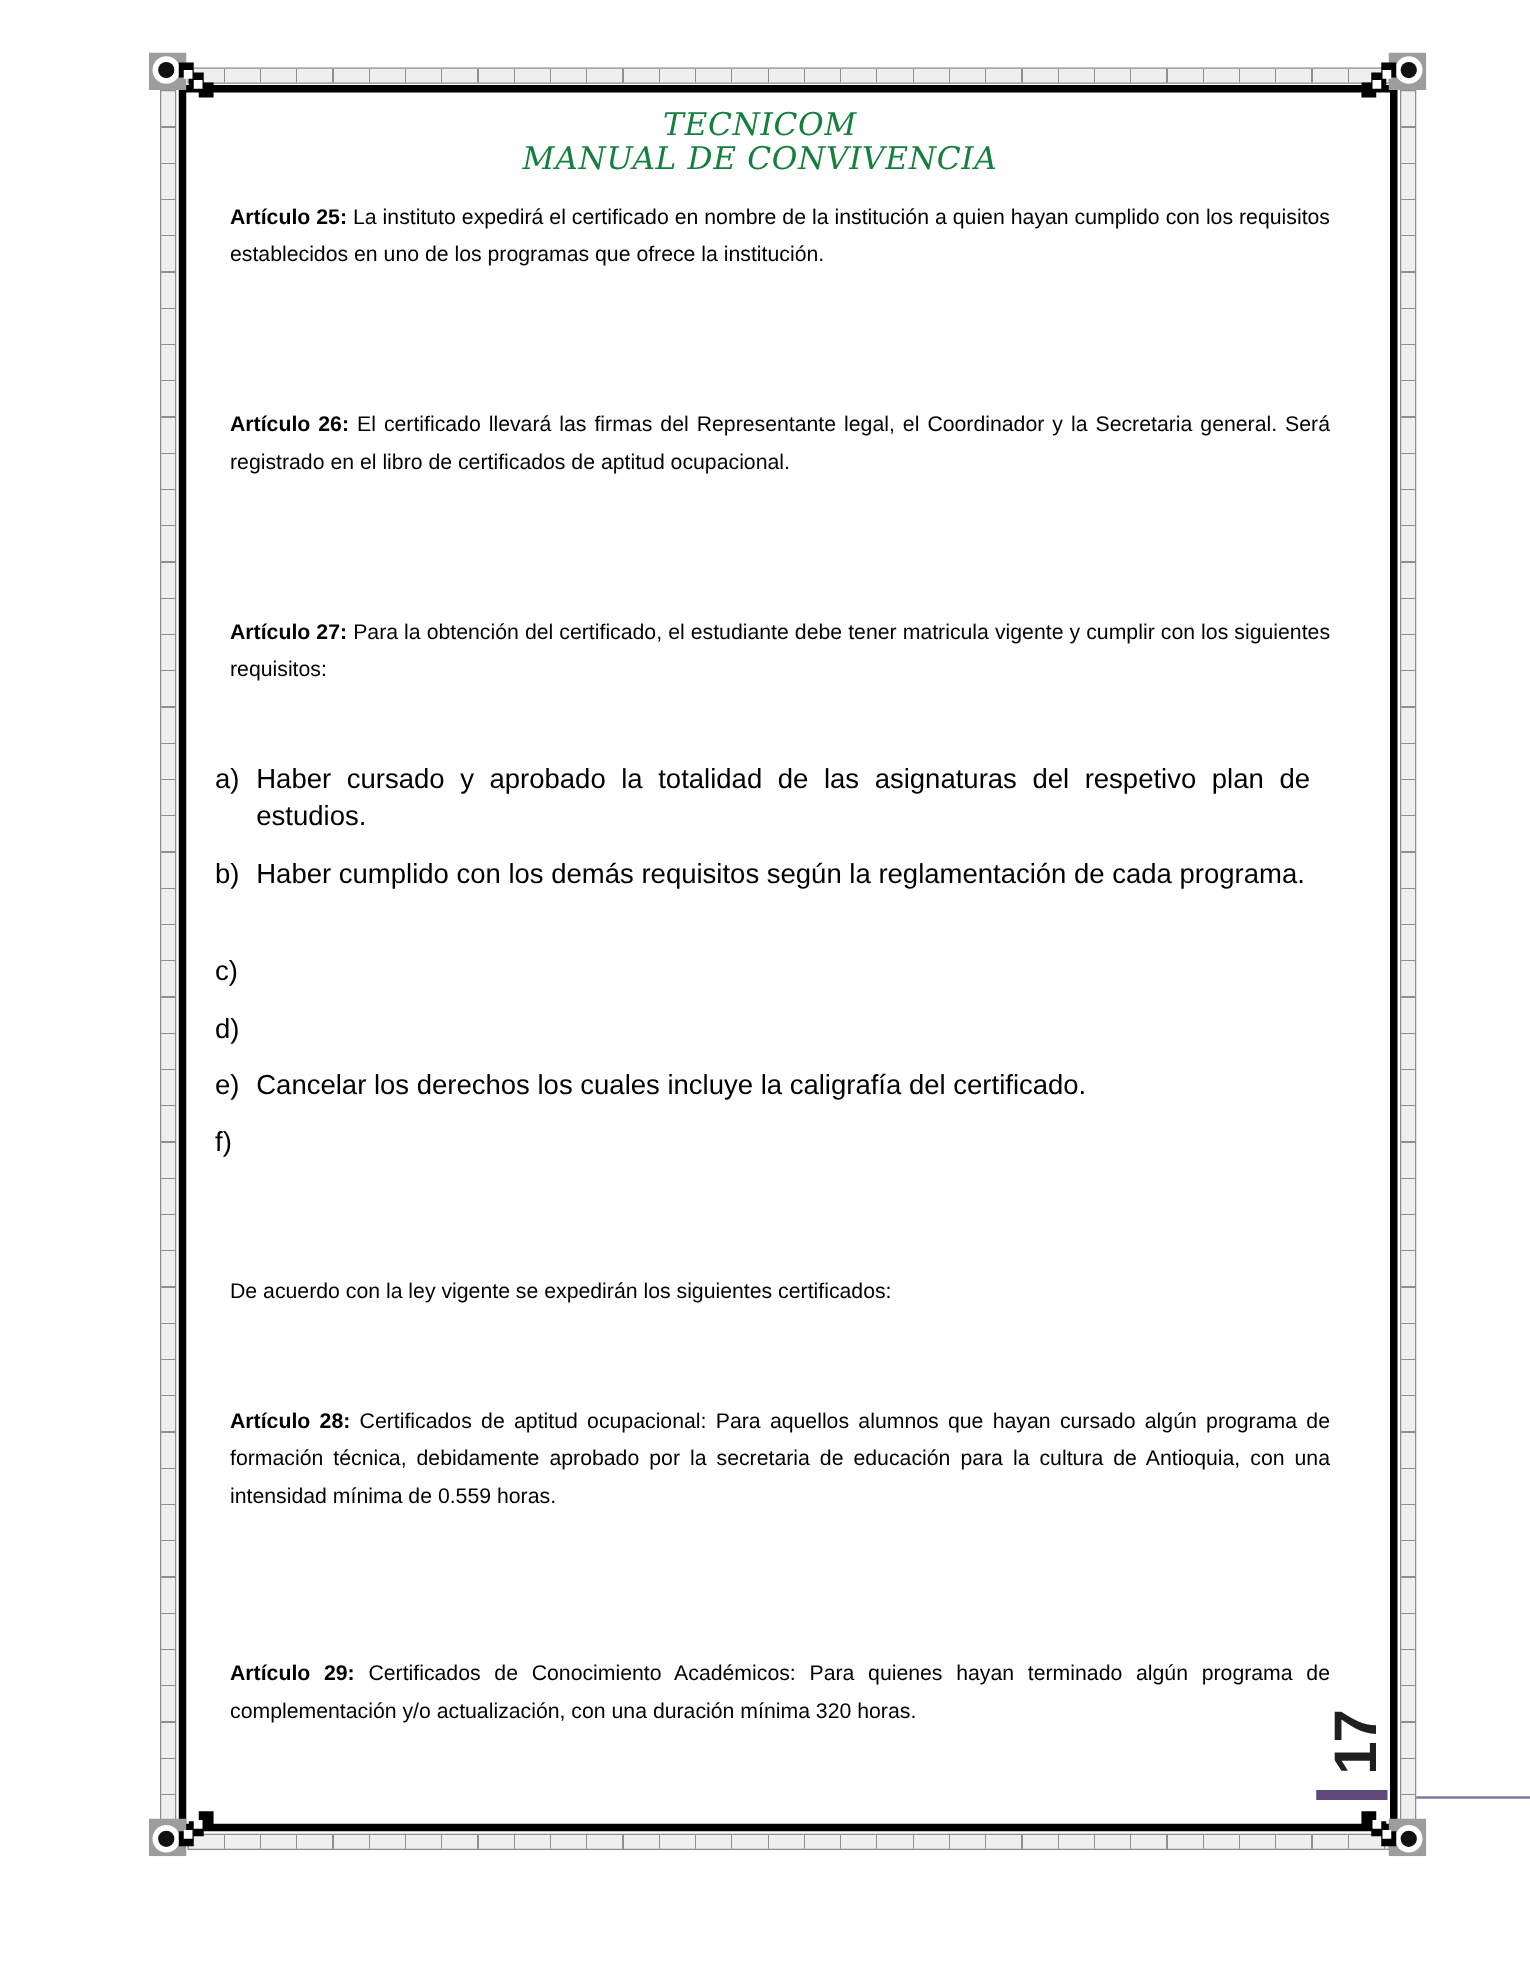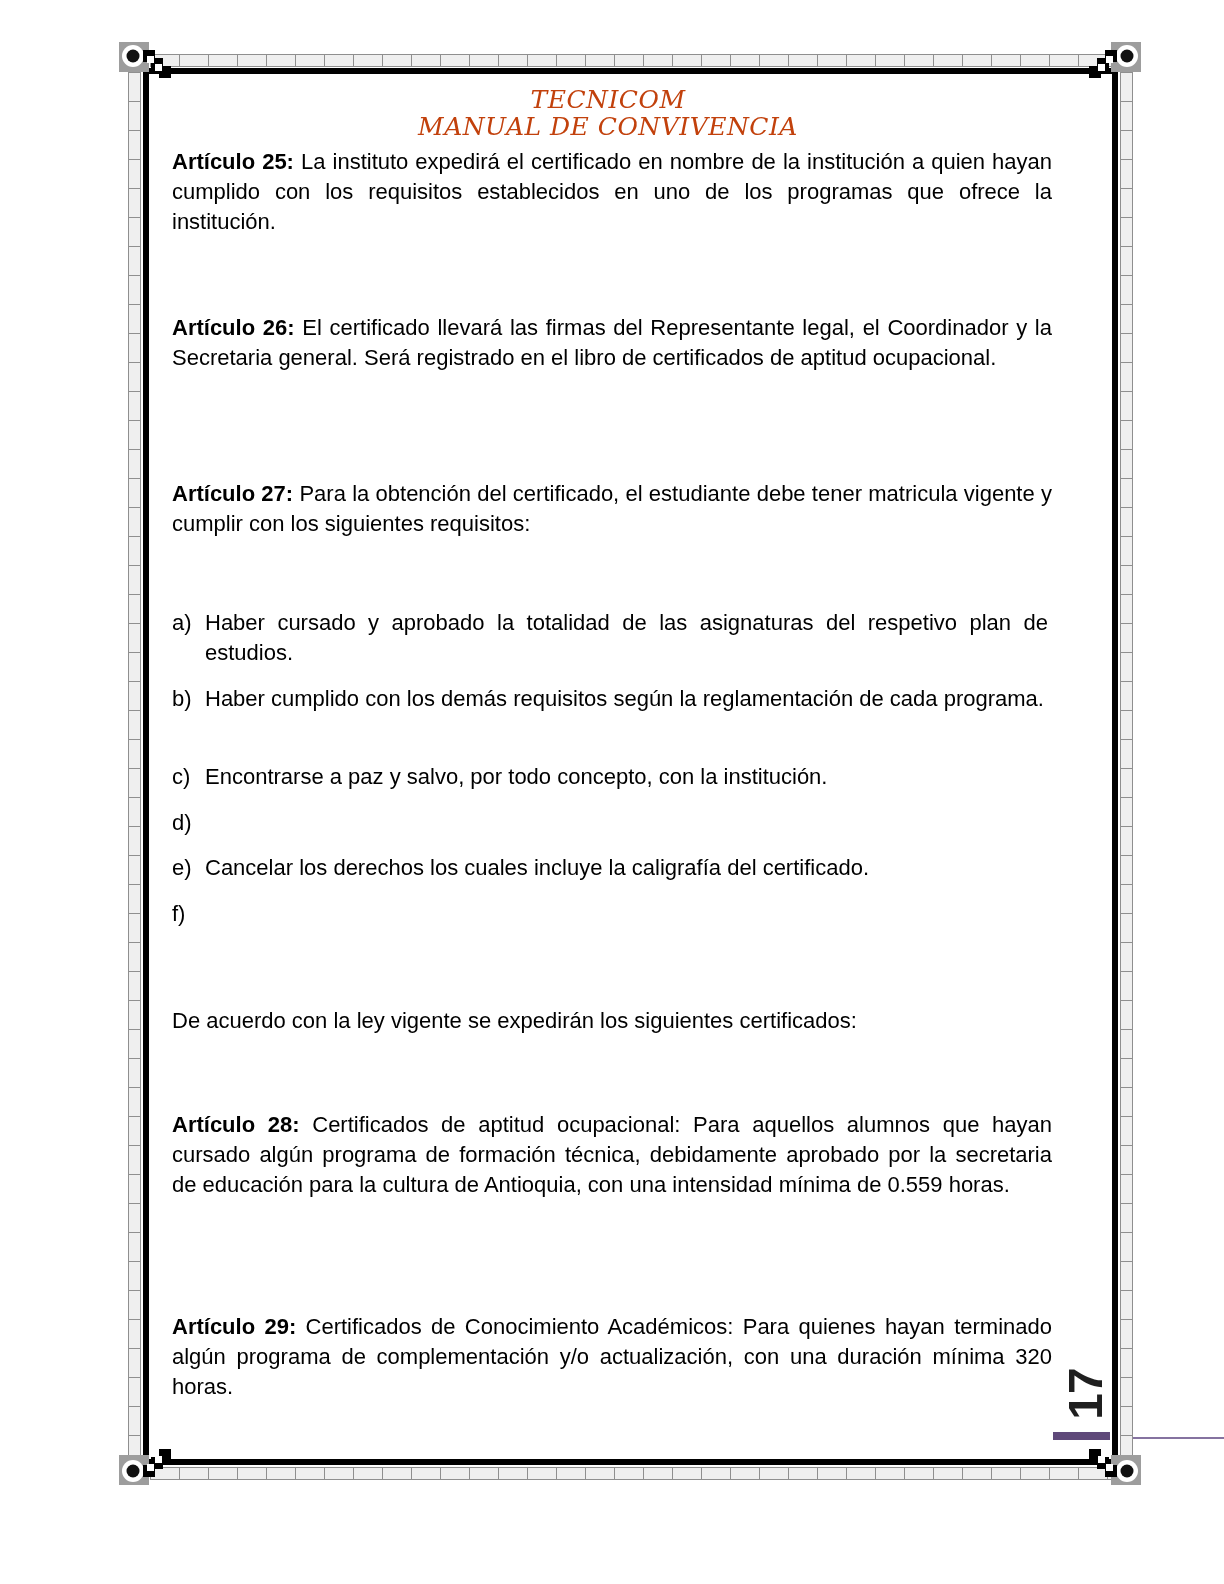--- a/index.html
+++ b/index.html
@@ -22,22 +22,22 @@
   .corner{position:absolute;width:52px;height:52px;z-index:3;}
   .corner.tl{left:119px;top:42px;}
   .corner.tr{left:1089px;top:42px;transform:scaleX(-1);}
   .corner.bl{left:119px;top:1433px;transform:scaleY(-1);}
   .corner.br{left:1089px;top:1433px;transform:scale(-1,-1);}
 
   
   .content{position:absolute;left:168px;top:0;width:880px;z-index:4;}
   .hdr{position:absolute;width:880px;text-align:center;
        font-family:"DejaVu Serif",serif;font-style:italic;font-size:25px;
-       line-height:27px;color:#c2410c;letter-spacing:.5px;}
-  .para{position:absolute;width:880px;margin:4px;font-size:22px;line-height:30px;
+       line-height:27px;color:#15803d;letter-spacing:.5px;}
+  .para{position:absolute;width:880px;margin:16px;font-size:17px;line-height:30px;
        text-align:justify;color:#000;}
   .para b{font-weight:bold;}
   .item{position:absolute;width:880px;margin:0;font-size:22px;line-height:30px;
        text-align:justify;color:#000;padding-left:37px;box-sizing:border-box;}
   .item .marker{position:absolute;left:4px;}
 
   
   .pagenum{position:absolute;left:1048px;top:1368px;width:76px;height:52px;
        transform:rotate(-90deg);text-align:center;line-height:52px;
        font-size:48px;font-weight:bold;letter-spacing:-1px;color:#1f1f1f;z-index:4;}
@@ -91,21 +91,21 @@
   <p class="para" style="top:309px"><b>Artículo 26:</b>
     <span>El certificado llevará las firmas del Representante legal, el Coordinador y la Secretaria general. Será registrado en el libro de certificados de aptitud ocupacional.</span></p>
 
   <p class="para" style="top:475px"><b>Artículo 27:</b>
     <span>Para la obtención del certificado, el estudiante debe tener matricula vigente y cumplir con los siguientes requisitos:</span></p>
 
   <p class="item" style="top:608px"><span class="marker">a)</span><span>Haber cursado y aprobado la totalidad de las asignaturas del respetivo plan de estudios.</span></p>
 
   <p class="item" style="top:684px"><span class="marker">b)</span><span>Haber cumplido con los demás requisitos según la reglamentación de cada programa.</span></p>
 
-  <p class="item" style="top:762px"><span class="marker">c)</span><span>Encontrarse a paz y salvo, por todo concepto, con la institución.</span></p>
+  <p class="item" style="top:762px"><span class="marker">c)</span></p>
 
   <p class="item" style="top:808px"><span class="marker">d)</span></p>
 
   <p class="item" style="top:853px"><span class="marker">e)</span><span>Cancelar los derechos los cuales incluye la caligrafía del certificado.</span></p>
 
   <p class="item" style="top:899px"><span class="marker">f)</span></p>
 
   <p class="para" style="top:1002px">De acuerdo con la ley vigente se expedirán los siguientes certificados:</p>
 
   <p class="para" style="top:1106px"><b>Artículo 28:</b>

